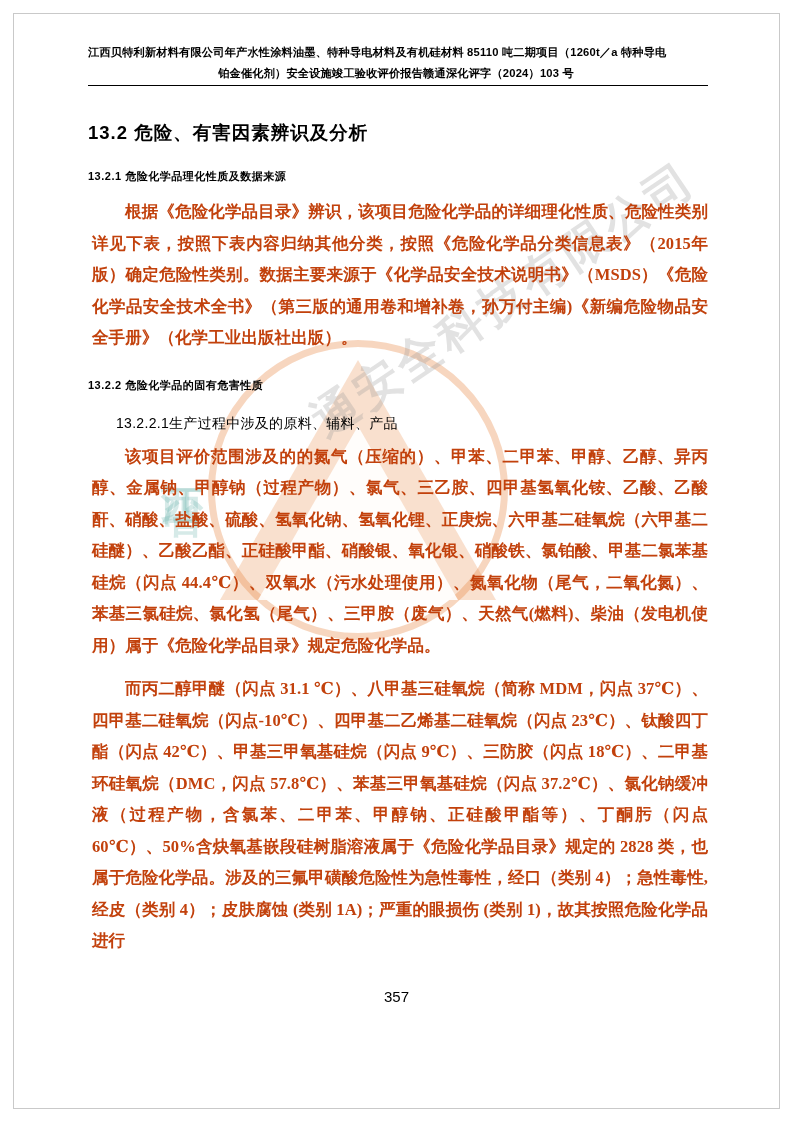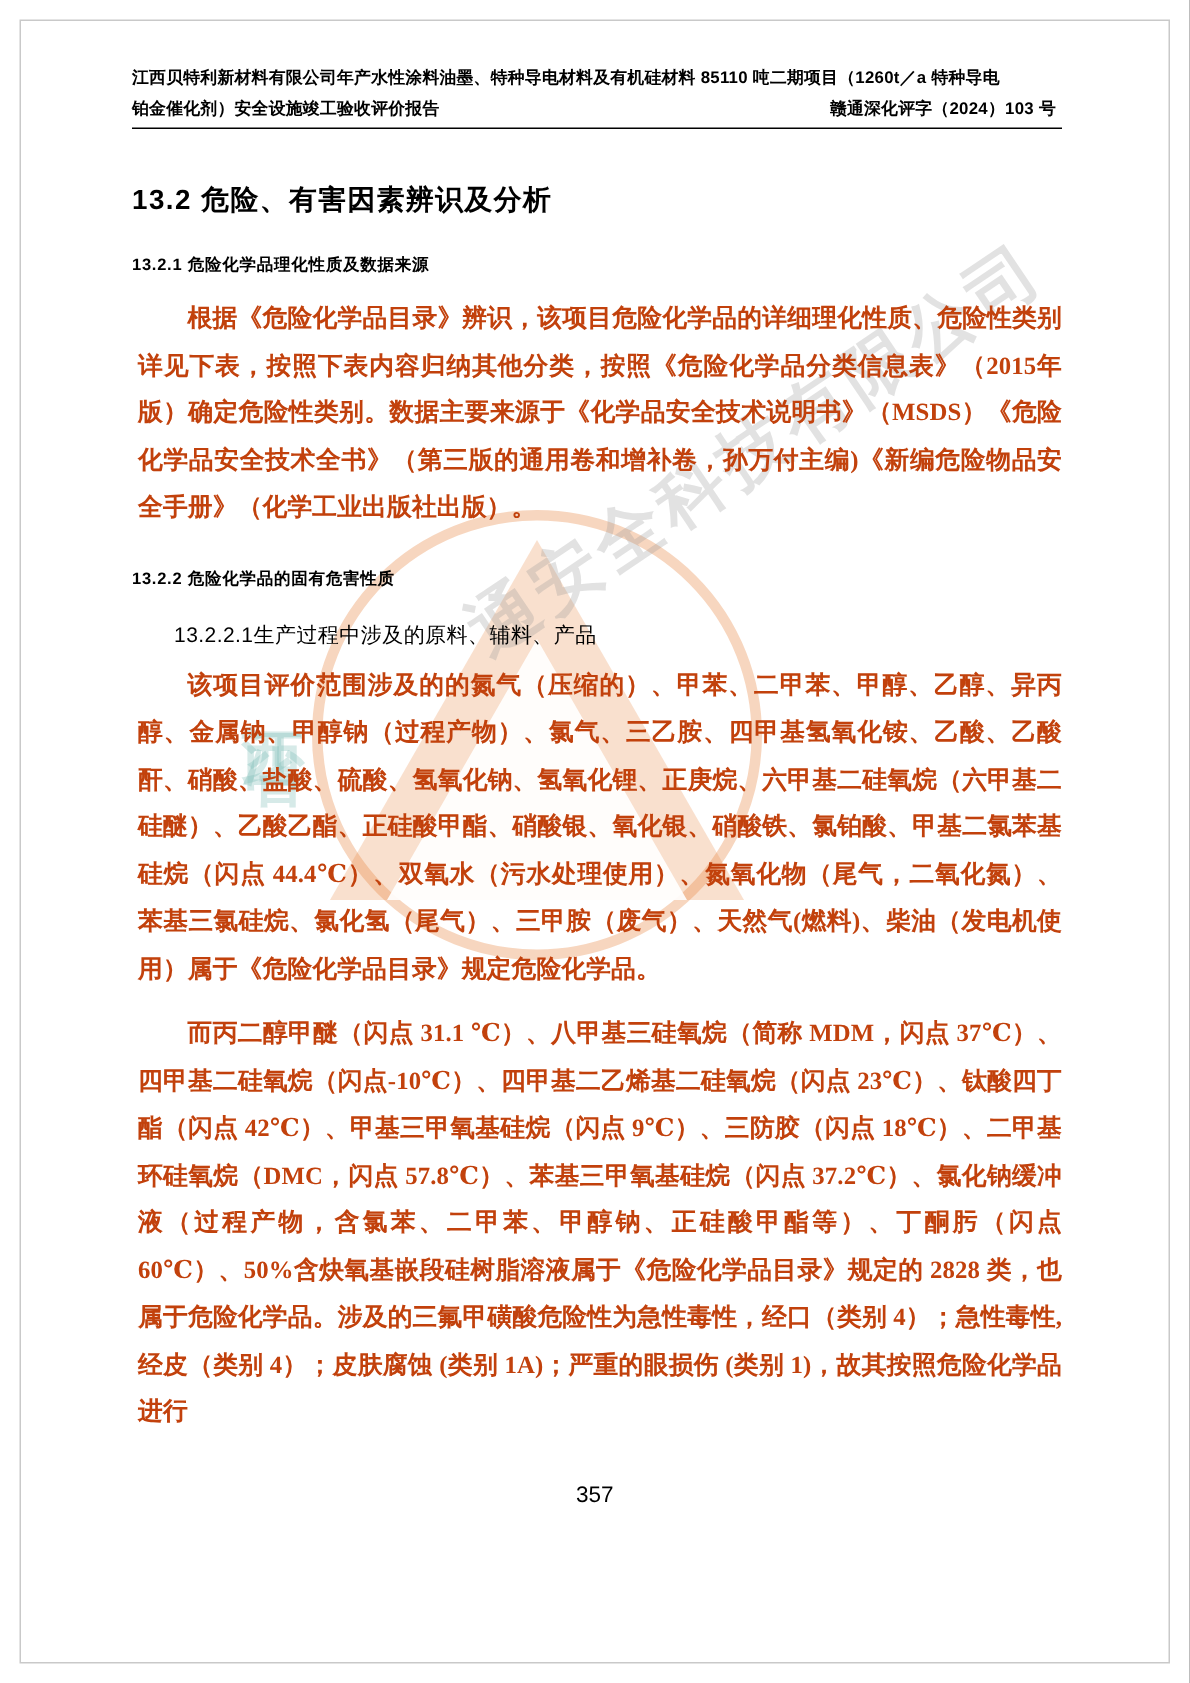--- a/index.html
+++ b/index.html
@@ -41,21 +41,21 @@
     font-weight: bold;
     font-size: 11.2px;
     line-height: 20.5px;
     color: #000;
     text-align: justify;
     text-justify: inter-ideograph;
     letter-spacing: 0.2px;
   }
   .header-line3 {
     display: flex;
-    justify-content: space-between;
+    justify-content: center;
     align-items: baseline;
   }
   .header-line3 .left { white-space: nowrap; }
   .header-line3 .right {
     white-space: nowrap;
     padding-right: 4px;
   }
   .header-rule {
     border-bottom: 1.4px solid #000;
     margin-top: 2px;

